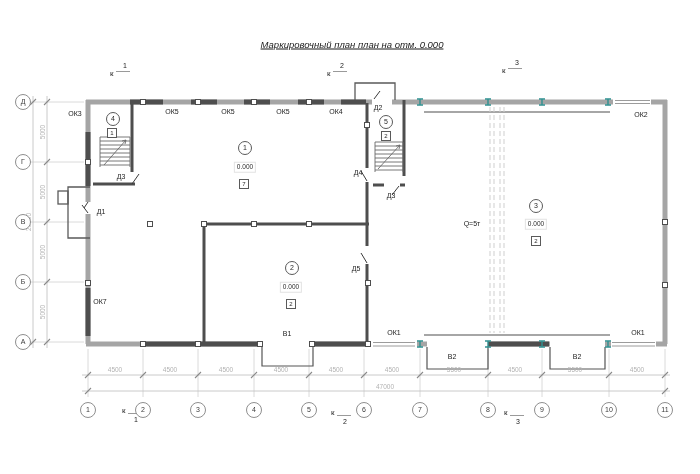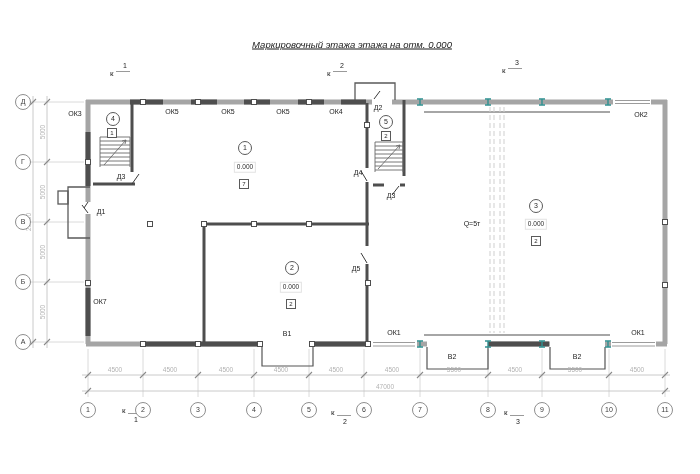--- a/index.html
+++ b/index.html
@@ -151,21 +151,21 @@
         <rect x="662.5" y="282.5" width="5" height="5"></rect>
     <rect x="147.5" y="221.5" width="5" height="5"></rect>
         <rect x="201.5" y="221.5" width="5" height="5"></rect>
     <rect x="251.5" y="221.5" width="5" height="5"></rect>
         <rect x="306.5" y="221.5" width="5" height="5"></rect>
     <rect x="365.5" y="280.5" width="5" height="5"></rect>
         <rect x="364.5" y="122.5" width="5" height="5"></rect>
   </g>
 </svg>
 
-<div class="title" style="left:352px;top:44px;">Маркировочный этажа этажа на отм. 0.000</div>
+<div class="title" style="left:352px;top:44px;">Маркировочный план план на отм. 0.000</div>
 
 <div class="sec sec-top" style="left:110px;top:62px;">
   <span class="sl">к</span>
       <span class="sb"></span>
       <span class="sn">1</span>
 </div>
 <div class="sec sec-top" style="left:327px;top:62px;">
   <span class="sl">к</span>
       <span class="sb"></span>
       <span class="sn">2</span>

